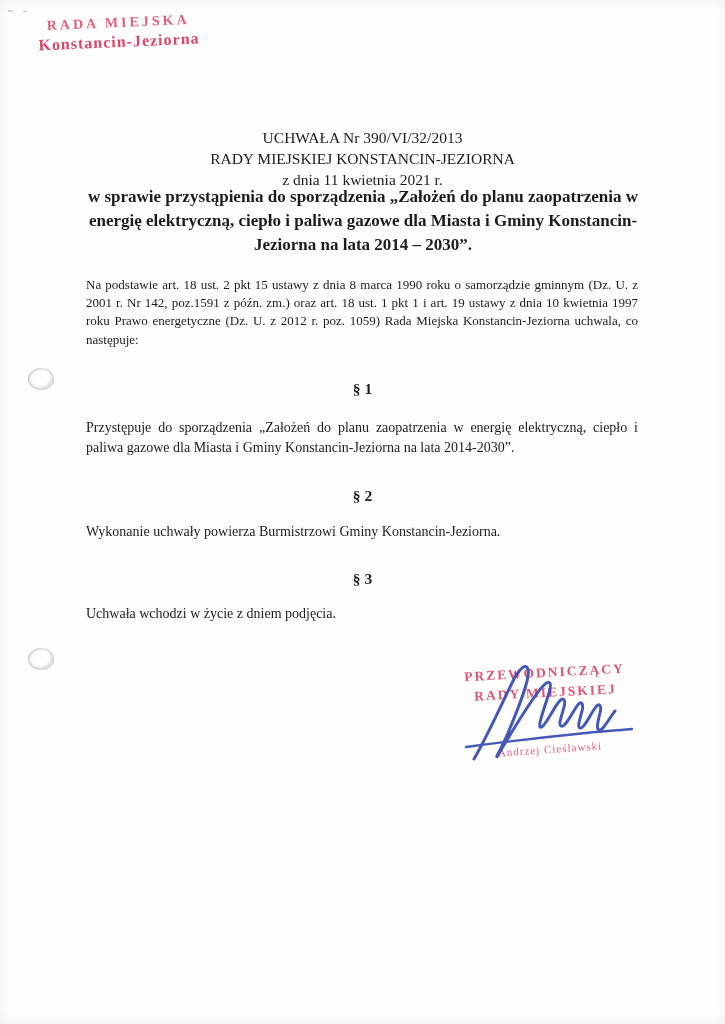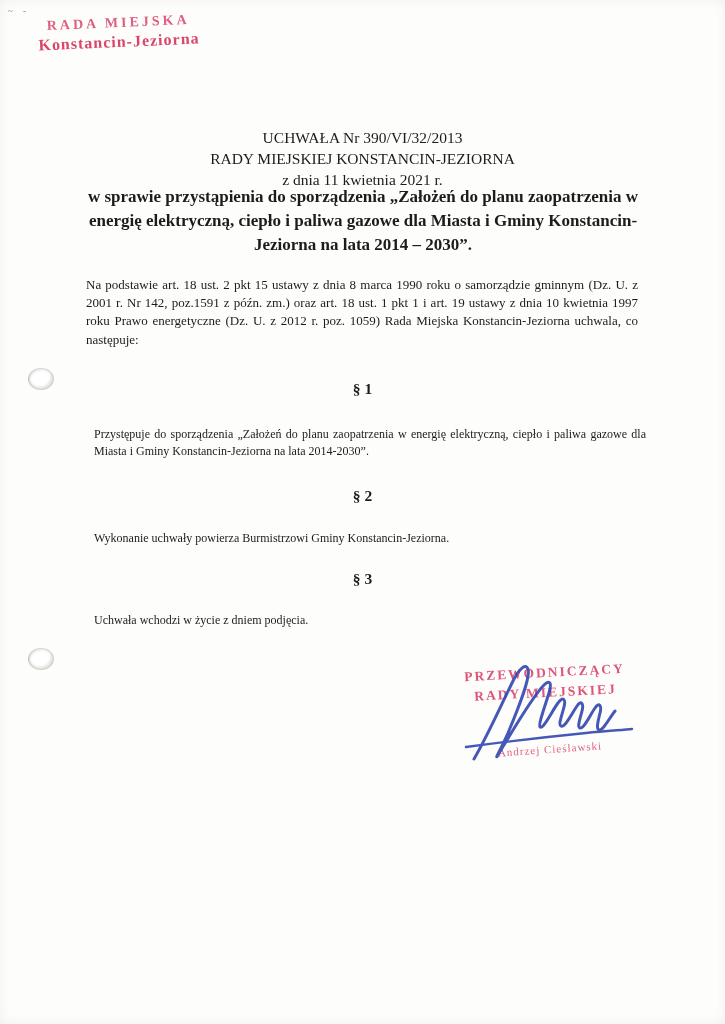--- a/index.html
+++ b/index.html
@@ -100,23 +100,23 @@
     font-size: 15.5px;
   }
   .sm-1 { top: 380px; }
   .sm-2 { top: 487px; }
   .sm-3 { top: 570px; }
 
   .body-par {
     position: absolute;
     left: 86px;
     width: 552px;
-    font-size: 12px;
+    font-size: 14px;
     line-height: 1.4;
-    margin: 8px;
+    margin: 0;
   }
   .bp-1 { top: 418px; text-align: justify; }
   .bp-2 { top: 522px; }
   .bp-3 { top: 604px; }
 
   
   .signature-block {
     position: absolute;
     left: 440px;
     top: 655px;

